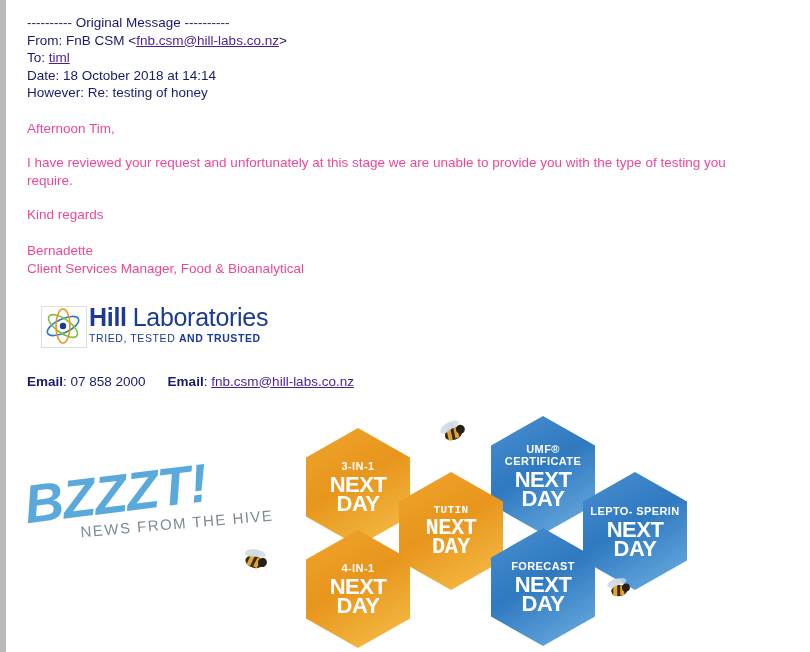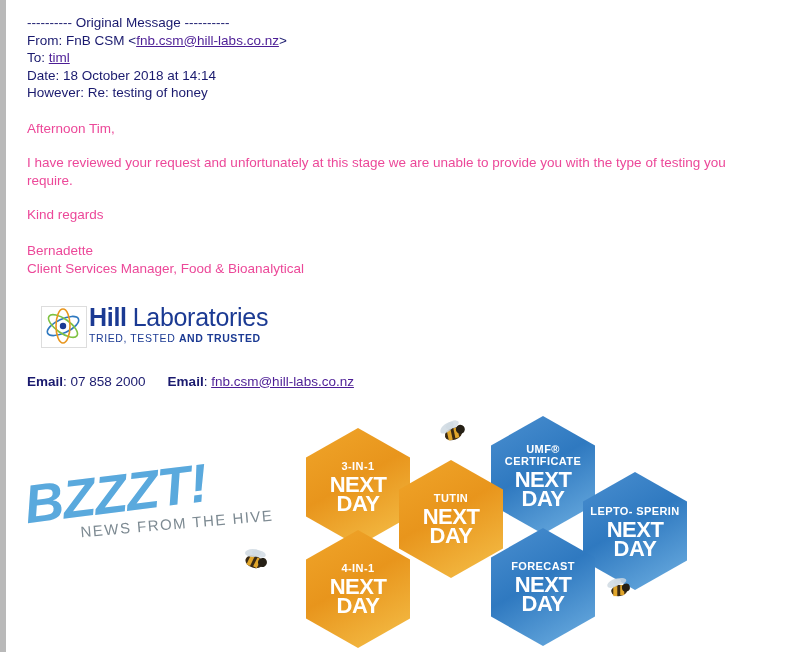--- a/index.html
+++ b/index.html
@@ -245,21 +245,21 @@
       <div class="nd">NEXT</div>
       <div class="nd">DAY</div>
     </div>
 
     <div class="hex blue" style="left:478px; top:16px;">
       <div class="top two">UMF® CERTIFICATE</div>
       <div class="nd">NEXT</div>
       <div class="nd">DAY</div>
     </div>
 
-    <div class="hex orange" style="left:386px; top:60px;">
+    <div class="hex orange" style="left:386px; top:72px;font-family:Liberation Mono, monospace;">
       <div class="top">TUTIN</div>
       <div class="nd">NEXT</div>
       <div class="nd">DAY</div>
     </div>
 
     <div class="hex blue" style="left:570px; top:72px;">
       <div class="top two">LEPTO- SPERIN</div>
       <div class="nd">NEXT</div>
       <div class="nd">DAY</div>
     </div>

